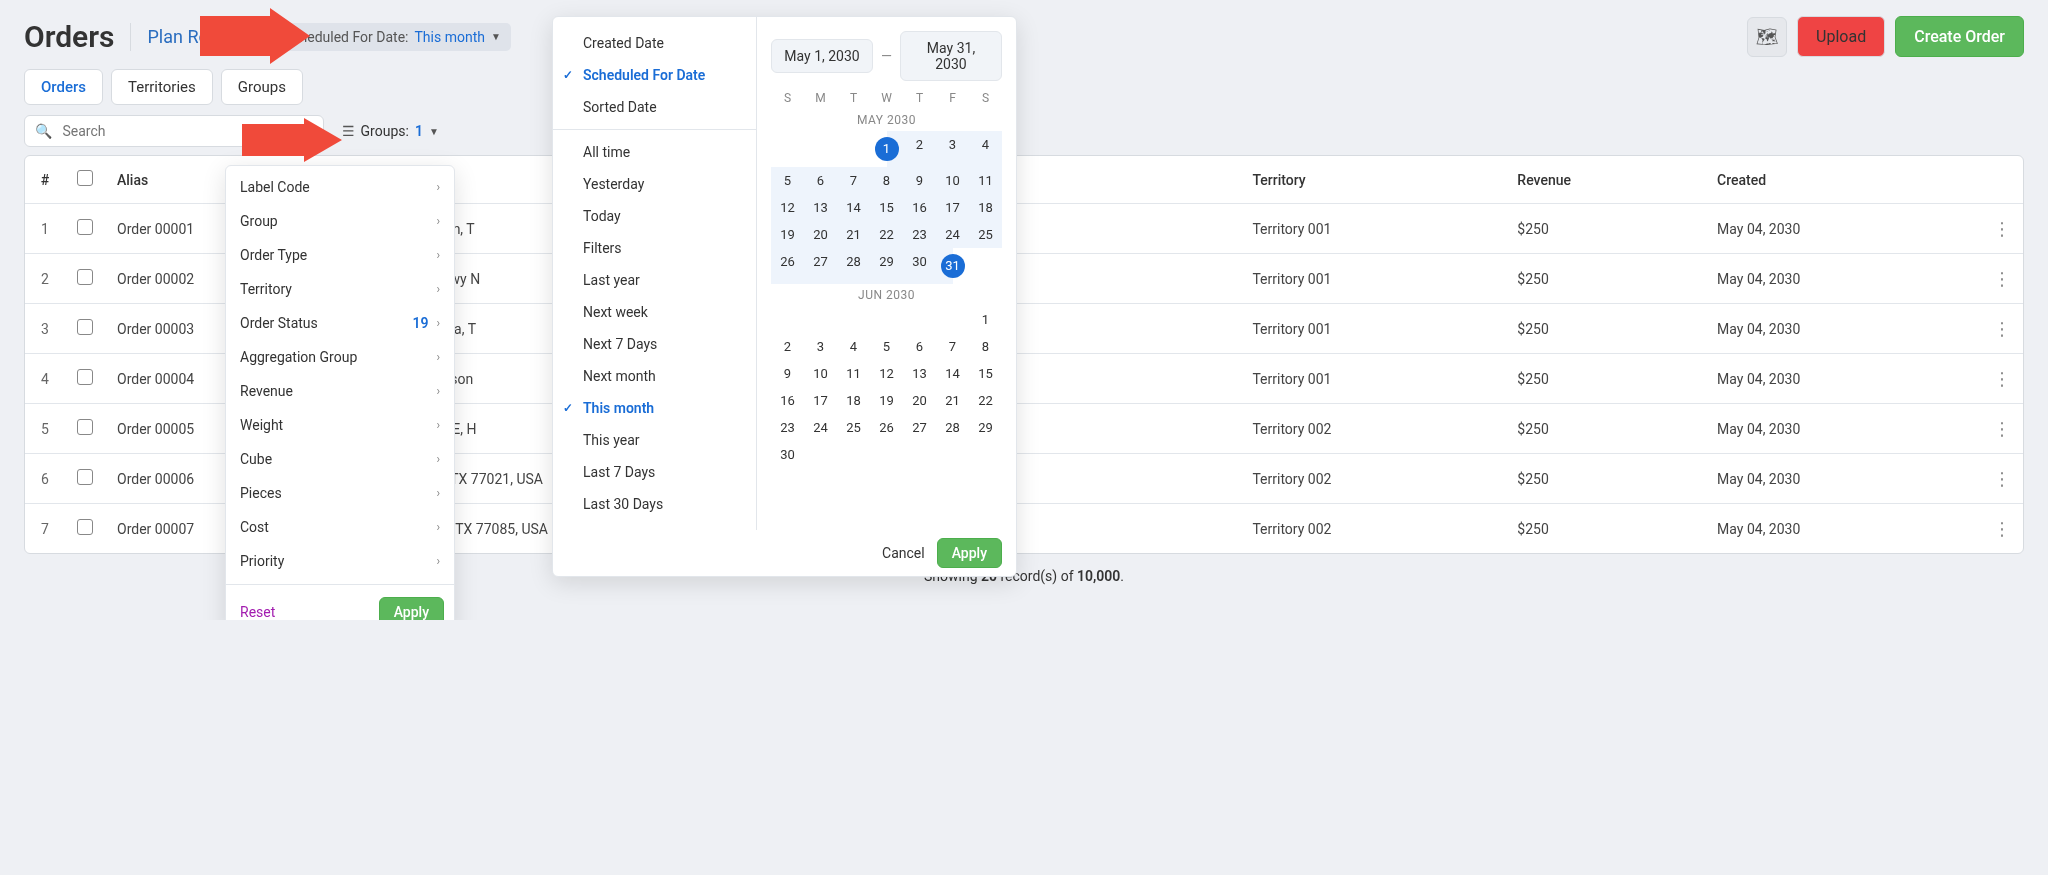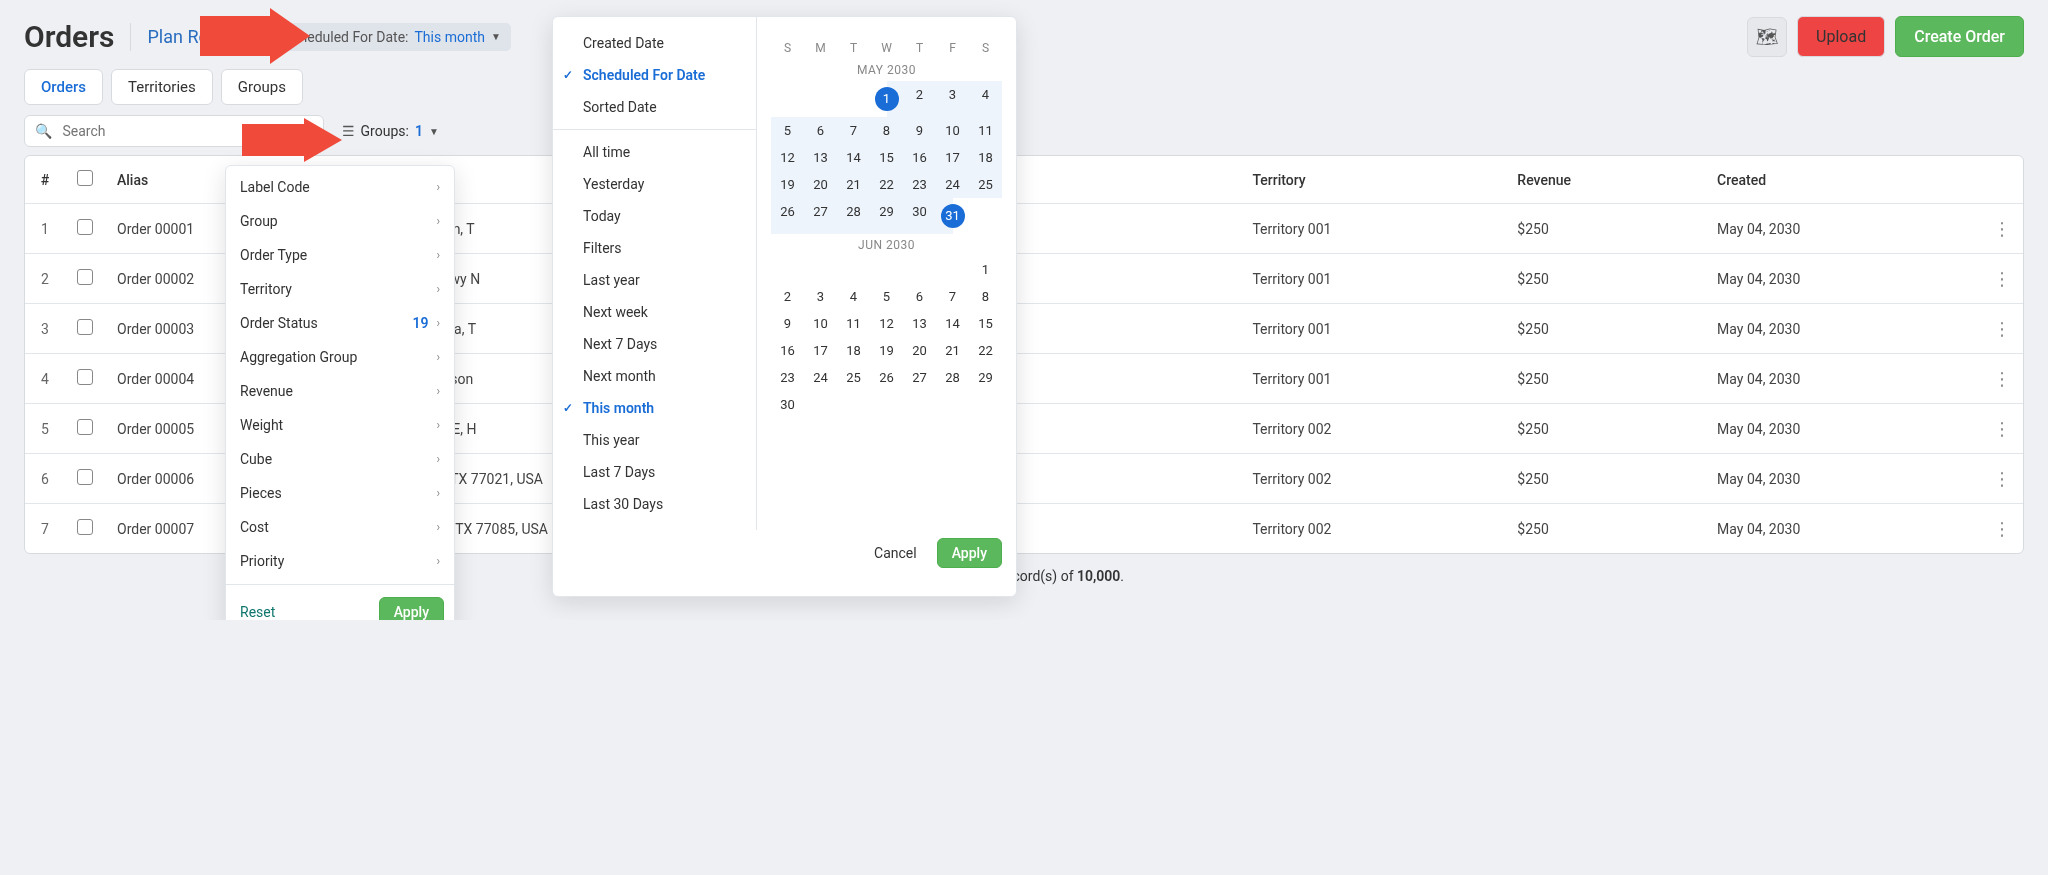--- a/index.html
+++ b/index.html
@@ -39,21 +39,21 @@
   .footer { text-align:center; padding:14px 0 20px; color:#333; font-size:14px; }
   .footer b { font-weight:600; }
 
   
   .dropdown { position:absolute; background:#fff; border:1px solid #e2e6eb; border-radius:6px; box-shadow:0 6px 24px rgba(0,0,0,0.12); z-index:20; width:230px; left:225px; top:165px; padding:4px 0; }
   .dd-item { display:flex; align-items:center; justify-content:space-between; padding:9px 14px; font-size:14px; color:#333; cursor:pointer; }
   .dd-item .chev { color:#888; font-size:12px; }
   .dd-item .badge { color:#1a6dd6; font-weight:600; margin-left:auto; margin-right:8px; }
   .dd-divider { height:1px; background:#e2e6eb; margin:6px 0; }
   .dd-footer { display:flex; align-items:center; justify-content:space-between; padding:6px 10px 8px 14px; }
-  .dd-reset { color:#0f766e; cursor:pointer;text-align:right; }
+  .dd-reset { color:#a21caf; cursor:pointer;text-align:right; }
 
   
   .date-panel { position:absolute; background:#fff; border:1px solid #e2e6eb; border-radius:6px; box-shadow:0 6px 24px rgba(0,0,0,0.12); z-index:30; left:552px; top:16px; display:flex; flex-direction:column; width:465px; }
   .dp-main { display:flex; }
   .dp-left { width:204px; border-right:1px solid #e2e6eb; padding:10px 0; }
   .dp-item { display:flex; align-items:center; gap:8px; padding:8px 14px 8px 30px; font-size:14px; color:#333; cursor:pointer; position:relative; }
   .dp-item.sel { color:#1a6dd6; font-weight:600; }
   .dp-item .check { position:absolute; left:10px; color:#333; font-size:12px; }
   .dp-item.sel .check { color:#1a6dd6; }
   .dp-sep { height:1px; background:#e2e6eb; margin:6px 0; }
@@ -61,21 +61,21 @@
   .dp-inputs { display:flex; align-items:center; gap:8px; margin-bottom:6px; }
   .dp-input { flex:1; background:#f1f4f8; border:1px solid #e2e6eb; border-radius:6px; padding:8px 10px; text-align:center; font-size:14px; color:#333; }
   .dash { color:#888; }
   .cal { margin-top:6px; }
   .cal-head { display:grid; grid-template-columns:repeat(7,1fr); text-align:center; color:#888; font-size:12px; padding:4px 0; }
   .cal-month-label { text-align:center; color:#888; font-size:12px; letter-spacing:0.5px; padding:4px 0; }
   .cal-grid { display:grid; grid-template-columns:repeat(7,1fr); text-align:center; }
   .cal-cell { padding:6px 0; font-size:13px; color:#333; cursor:pointer; position:relative; }
   .cal-cell.in-range { background:#eef4fc; }
   .cal-cell .circle { display:inline-block; width:24px; height:24px; line-height:24px; border-radius:50%; }
-  .dp-foot { display:flex; justify-content:flex-end; gap:12px; padding:8px 14px 28px; border-top:0; align-items:center; }
+  .dp-foot { display:flex; justify-content:flex-end; gap:4px; padding:8px 14px 8px; border-top:0; align-items:center; }
   .dp-cancel { color:#333; cursor:pointer; padding:6px 8px; }
 
   
   .arrow { position:absolute; z-index:40; }
   .arrow svg { display:block; }
 </style>
 </head>
 <body>
 
 <div class="page">
@@ -354,20 +354,25 @@
             <span>This year</span>
           </div>
         <div class="dp-item">
             <span>Last 7 Days</span>
           </div>
         <div class="dp-item">
             <span>Last 30 Days</span>
           </div>
       </div>
       <div class="dp-right">
+        <div class="dp-inputs">
+          <div class="dp-input">May 1, 2030</div>
+          <span class="dash">—</span>
+          <div class="dp-input">May 31, 2030</div>
+        </div>
         <div class="cal">
           <div class="cal-head">
             <div>S</div>
               <div>M</div>
               <div>T</div>
               <div>W</div>
               <div>T</div>
               <div>F</div>
               <div>S</div>
           </div>

